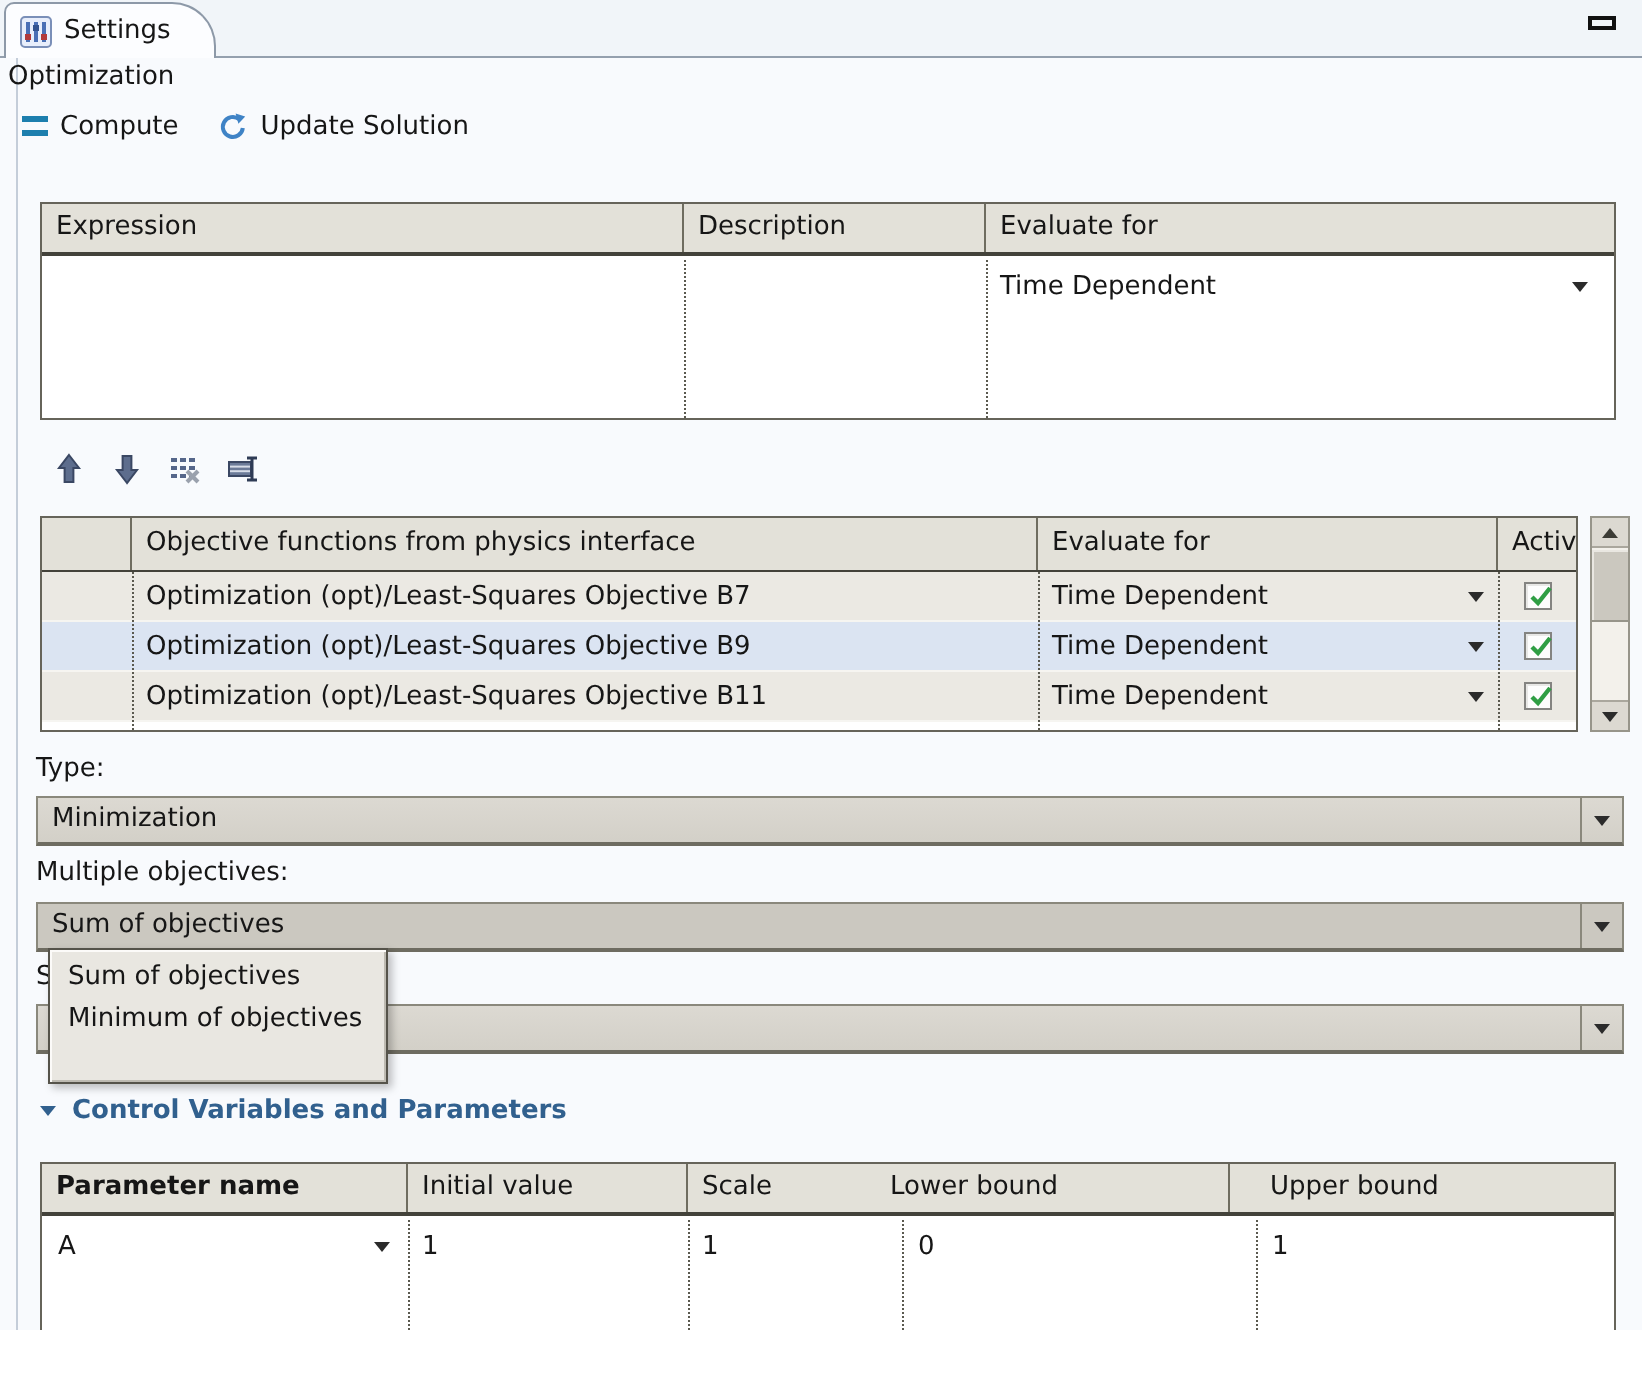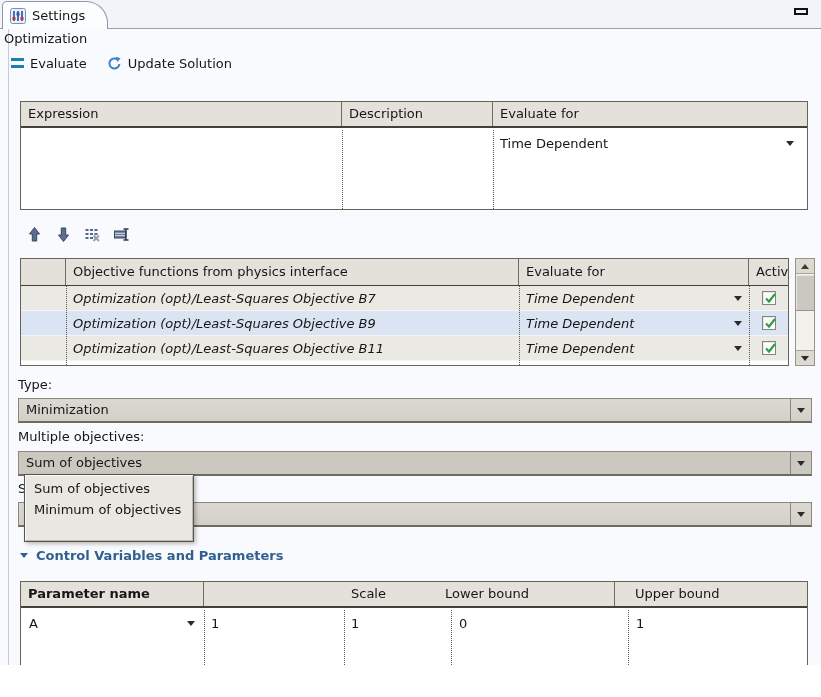--- a/index.html
+++ b/index.html
@@ -35,21 +35,21 @@
   #tbl1 { left:20px; top:101px; width:788px; height:109px; }
 
   
   .icon-row { position:absolute; left:24px; top:224px; display:flex; gap:9px; align-items:center; }
   .icon-btn { width:20px; height:20px; display:flex; align-items:center; justify-content:center; }
 
   
   #tbl2 { left:20px; top:258px; width:769px; height:108px; }
   #tbl2 .thead { height:27px; border-bottom:1px solid #43423a; }
   #tbl2 .hcell { height:26px; line-height:26px; }
-  .trow { position:absolute; left:0; right:0; height:25px;font-style:italic; }
+  .trow { position:absolute; left:0; right:0; height:25px; }
   .trow.plain { background:#ebe9e3; border-bottom:1px solid #f6f5f1; }
   .trow.selected { background:#dbe4f2; border-bottom:1px solid #f6f5f1; }
   .checkbox { position:absolute; left:741px; top:5px; width:14px; height:14px; background:#fdfdfd;
               border:1px solid #848481; box-shadow:inset 1px 1px 0 #e8e8e6; }
   .checkbox svg { position:absolute; left:0px; top:-1px; }
 
   
   .scrollbar { position:absolute; left:795px; top:258px; width:20px; height:108px; background:#f3f1eb; border:1px solid #97958a; }
   .sb-btn { position:absolute; left:0; width:18px; height:15px; background:#dcd9d1; display:flex; align-items:center; justify-content:center; }
   .sb-up { top:0; border-bottom:1px solid #aaa79d; }
@@ -105,21 +105,21 @@
     <div class="minimize-btn"></div>
   </div>
 
   <div class="left-border"></div>
 
   <div class="panel-title">Optimization</div>
 
   <div class="toolbar">
     <div class="tb-btn">
       <span class="eq-icon"></span>
-      <span>Evaluate</span>
+      <span>Compute</span>
     </div>
     <div class="tb-btn">
       <span style="display:inline-flex;">
         <svg width="15" height="15" viewBox="0 0 15 15">
           <path d="M12.4 8 A5 5 0 1 1 10.6 3.6" fill="none" stroke="#3f83c6" stroke-width="2"></path>
           <path d="M8.8 0.8 L13.6 2.2 L10.2 5.9 Z" fill="#3f83c6"></path>
         </svg>
       </span>
       <span>Update Solution</span>
     </div>
@@ -261,20 +261,21 @@
   </div>
 
   <div class="section-hdr">
     <span class="sec-tri"></span>
     <span>Control Variables and Parameters</span>
   </div>
 
   <div class="tbl" id="tbl3">
     <div class="thead">
       <div class="hcell" style="left:0; width:183px;font-weight:bold;">Parameter name</div>
+      <div class="hcell" style="left:183px; width:140px;">Initial value</div>
       <div class="hcell" style="left:323px; width:107px;">Scale</div>
       <div class="hcell" style="left:417px; width:177px;">Lower bound</div>
       <div class="hcell last" style="left:607px; width:179px;">Upper bound</div>
     </div>
     <div class="vsep" style="left:183px; top:28px; bottom:0;"></div>
     <div class="vsep" style="left:323px; top:28px; bottom:0;"></div>
     <div class="vsep" style="left:430px; top:28px; bottom:0;"></div>
     <div class="vsep" style="left:607px; top:28px; bottom:0;"></div>
 
     <div class="cell-text" style="left:8px; top:29px;">A</div>

